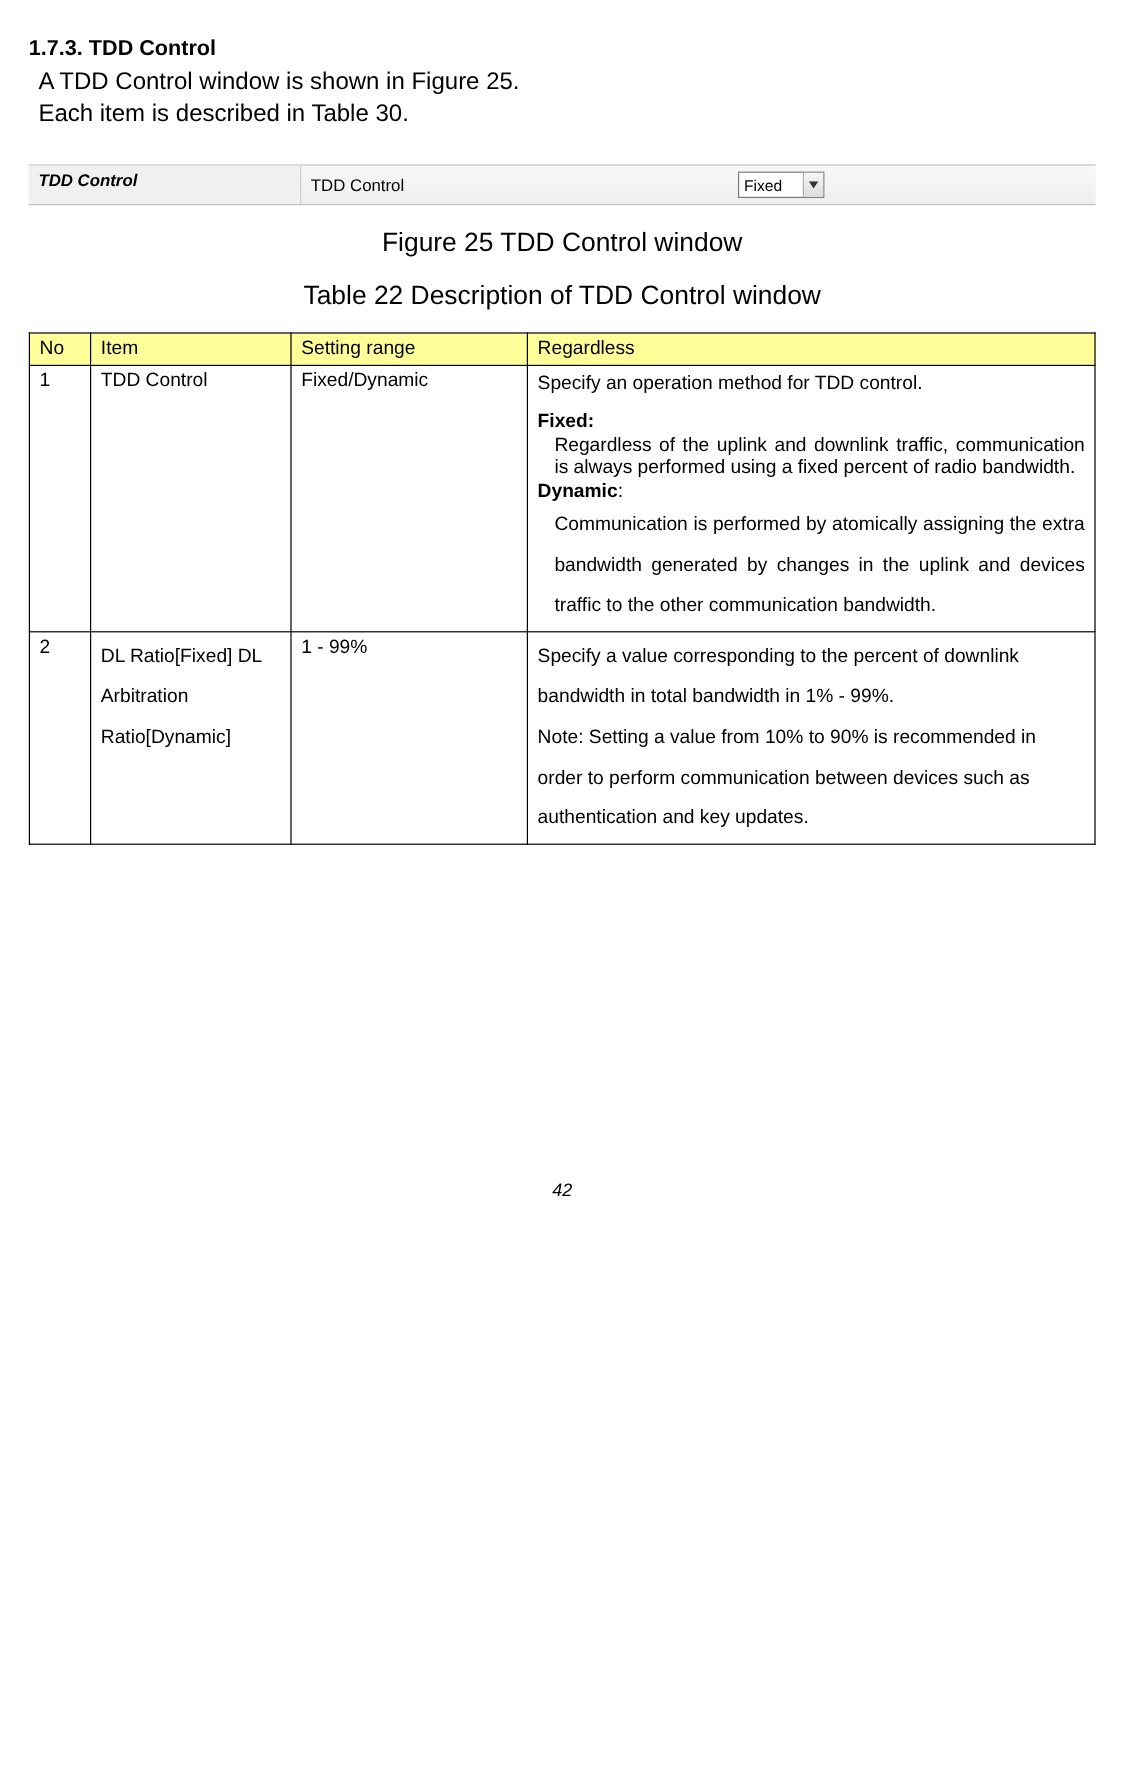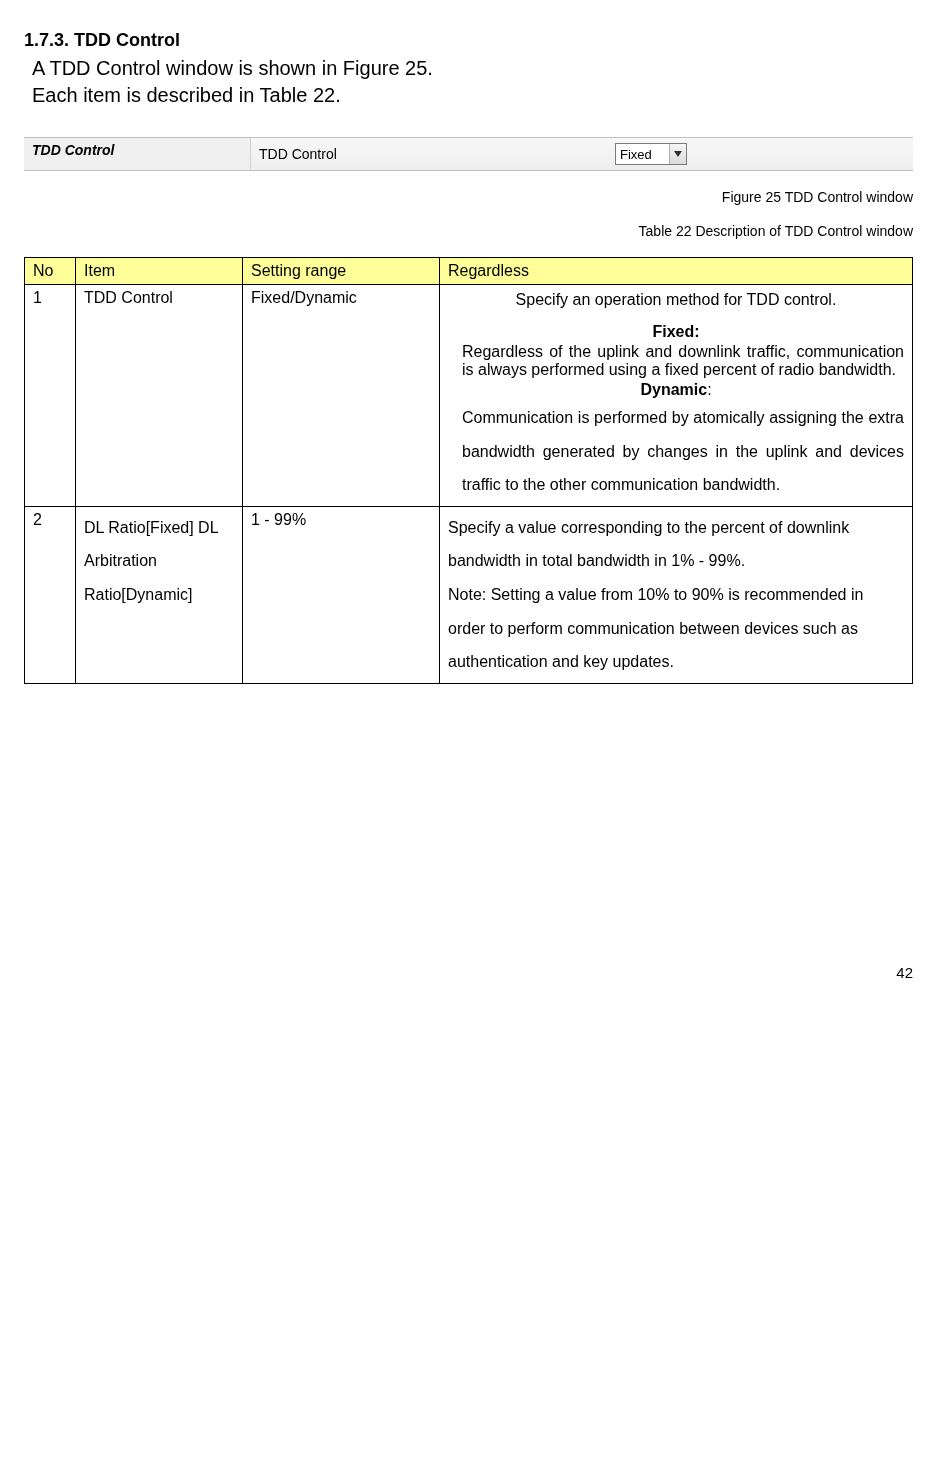--- a/index.html
+++ b/index.html
@@ -88,22 +88,22 @@
     height: 20px;
     width: 34px;
     padding: 0 3px;
     font-size: 13px;
   }
   .unit {
     font-size: 13px;
     margin-left: 2px;
   }
   .figure-caption, .table-caption {
-    text-align: right;
-    font-size: 14px;
+    text-align: center;
+    font-size: 22px;
     margin: 18px 0;
   }
   table.desc-table {
     border-collapse: collapse;
     width: 100%;
     margin-top: 4px;
   }
   table.desc-table th, table.desc-table td {
     border: 1px solid #000;
     vertical-align: top;
@@ -111,36 +111,37 @@
     font-size: 16px;
     text-align: left;
   }
   table.desc-table th {
     background: #ffff99;
     font-weight: normal;
   }
   .col-no { width: 34px; margin-top: 20px; }
   .col-item { width: 150px; }
   .col-range { width: 180px; }
-  .desc-block p { margin: 8px 0; text-align: center; }
+  .desc-block p { margin: 8px 0; }
   .desc-block .tight { margin: 2px 0; }
   .desc-block .indent { padding-left: 14px; display:block; text-align: justify;}
   .spaced-lines { line-height: 2.1; }
   .page-number {
-    text-align: right;
+    text-align: center;
     font-size: 15px;
     margin-top: 280px;
+    font-style: italic;
   }
 </style>
 </head>
 <body>
 
 <h3 class="section-heading">1.7.3. TDD Control</h3>
 <p class="intro">A TDD Control window is shown in Figure 25.</p>
-<p class="intro">Each item is described in Table 22.</p>
+<p class="intro">Each item is described in Table 30.</p>
 
 <div class="figure-block">
   <div class="tdd-window">
     <div class="tdd-left">TDD Control</div>
     <div class="tdd-right">
       <div class="tdd-row">
         <span class="tdd-row-label">TDD Control</span>
         <span class="select-wrap">
           <span class="select-value">Fixed</span>
           <span class="select-arrow">

